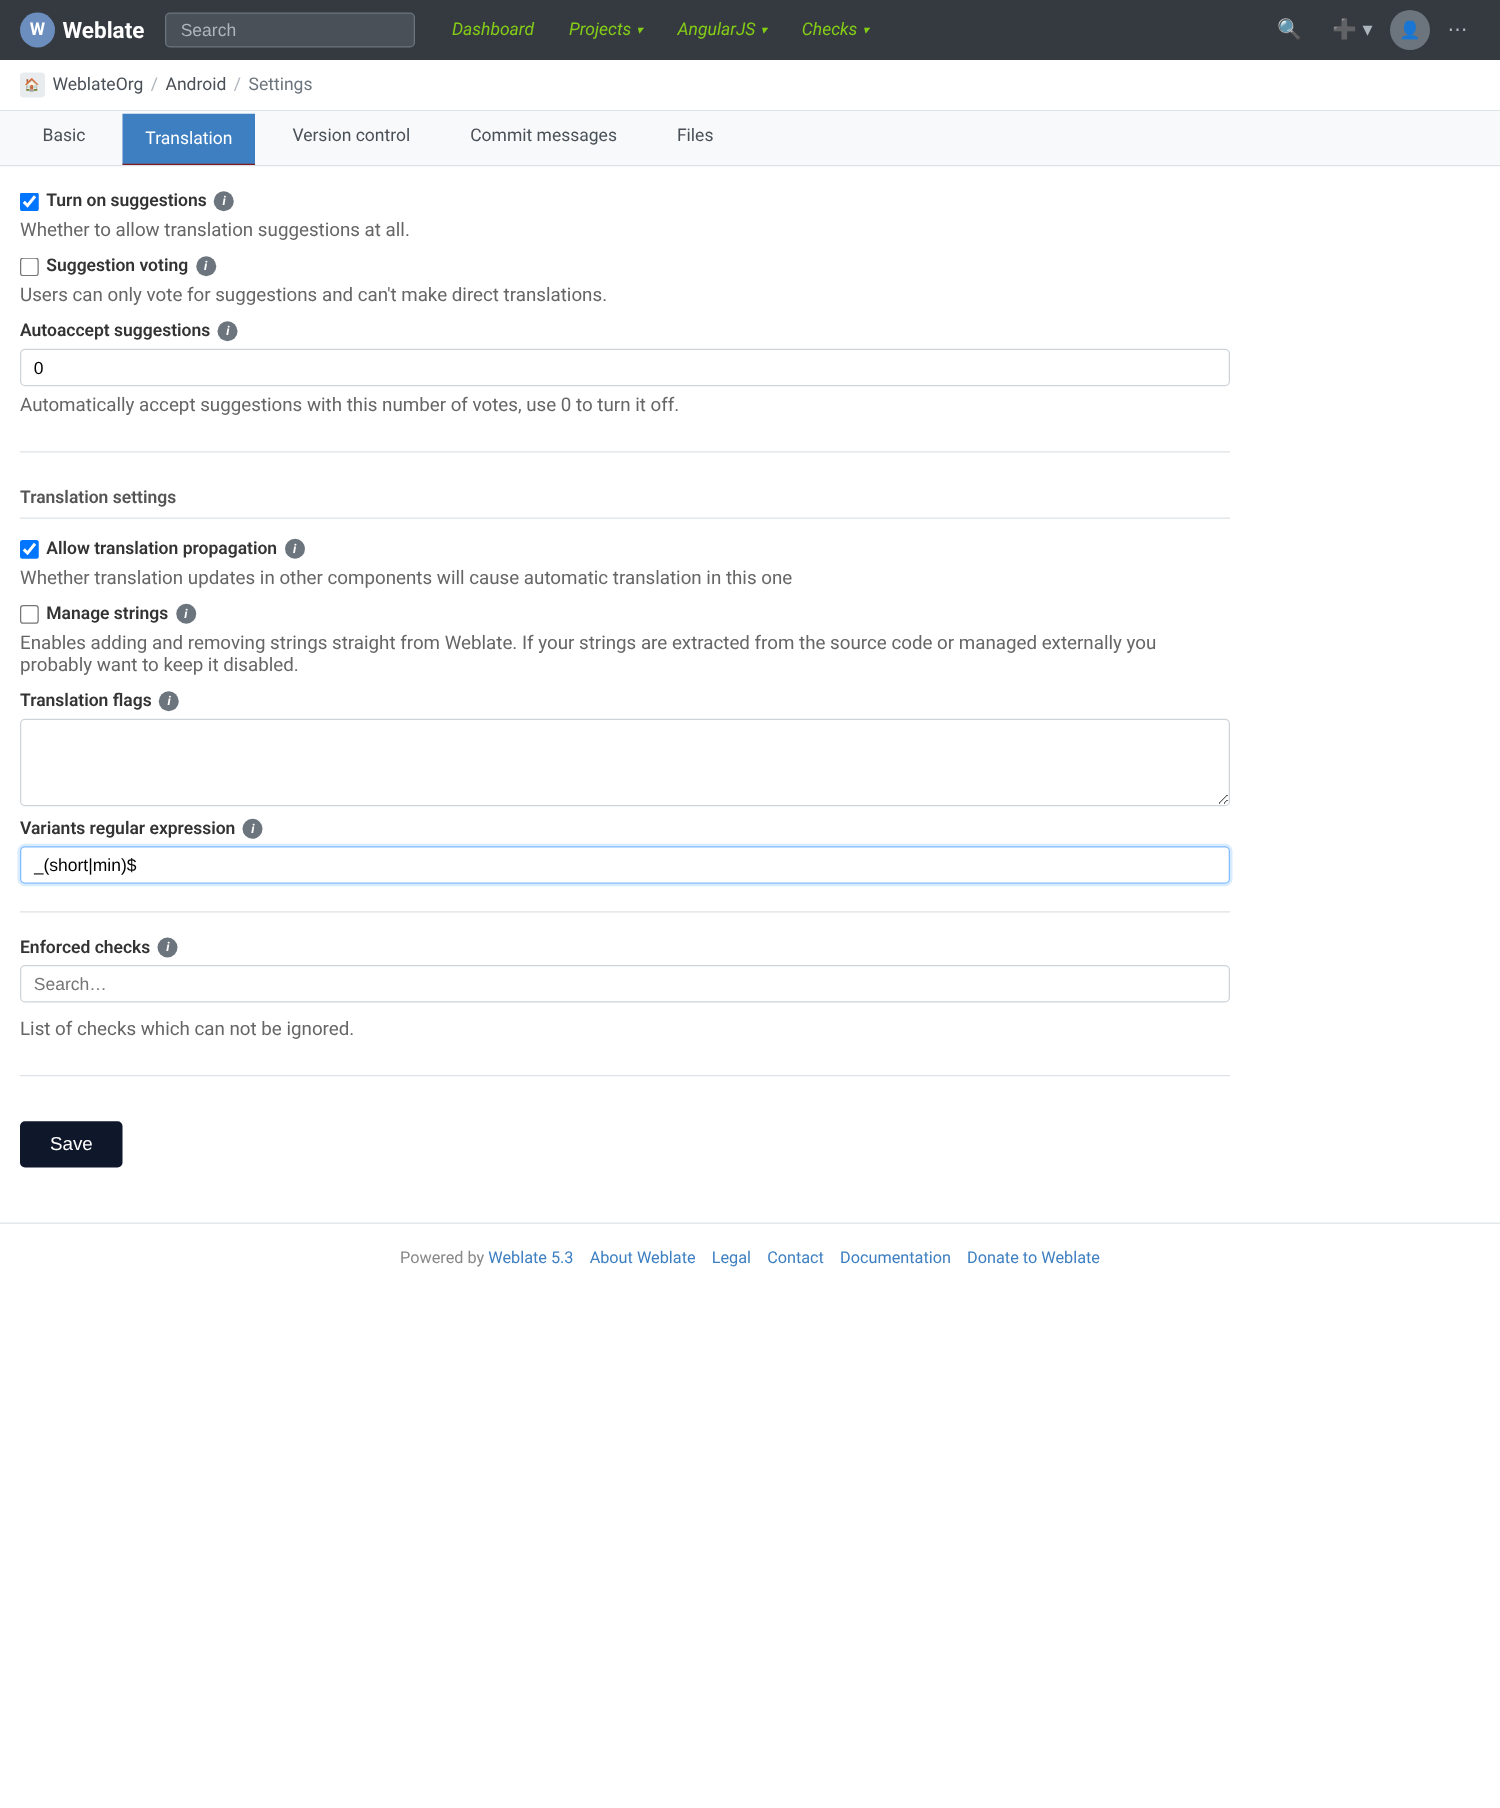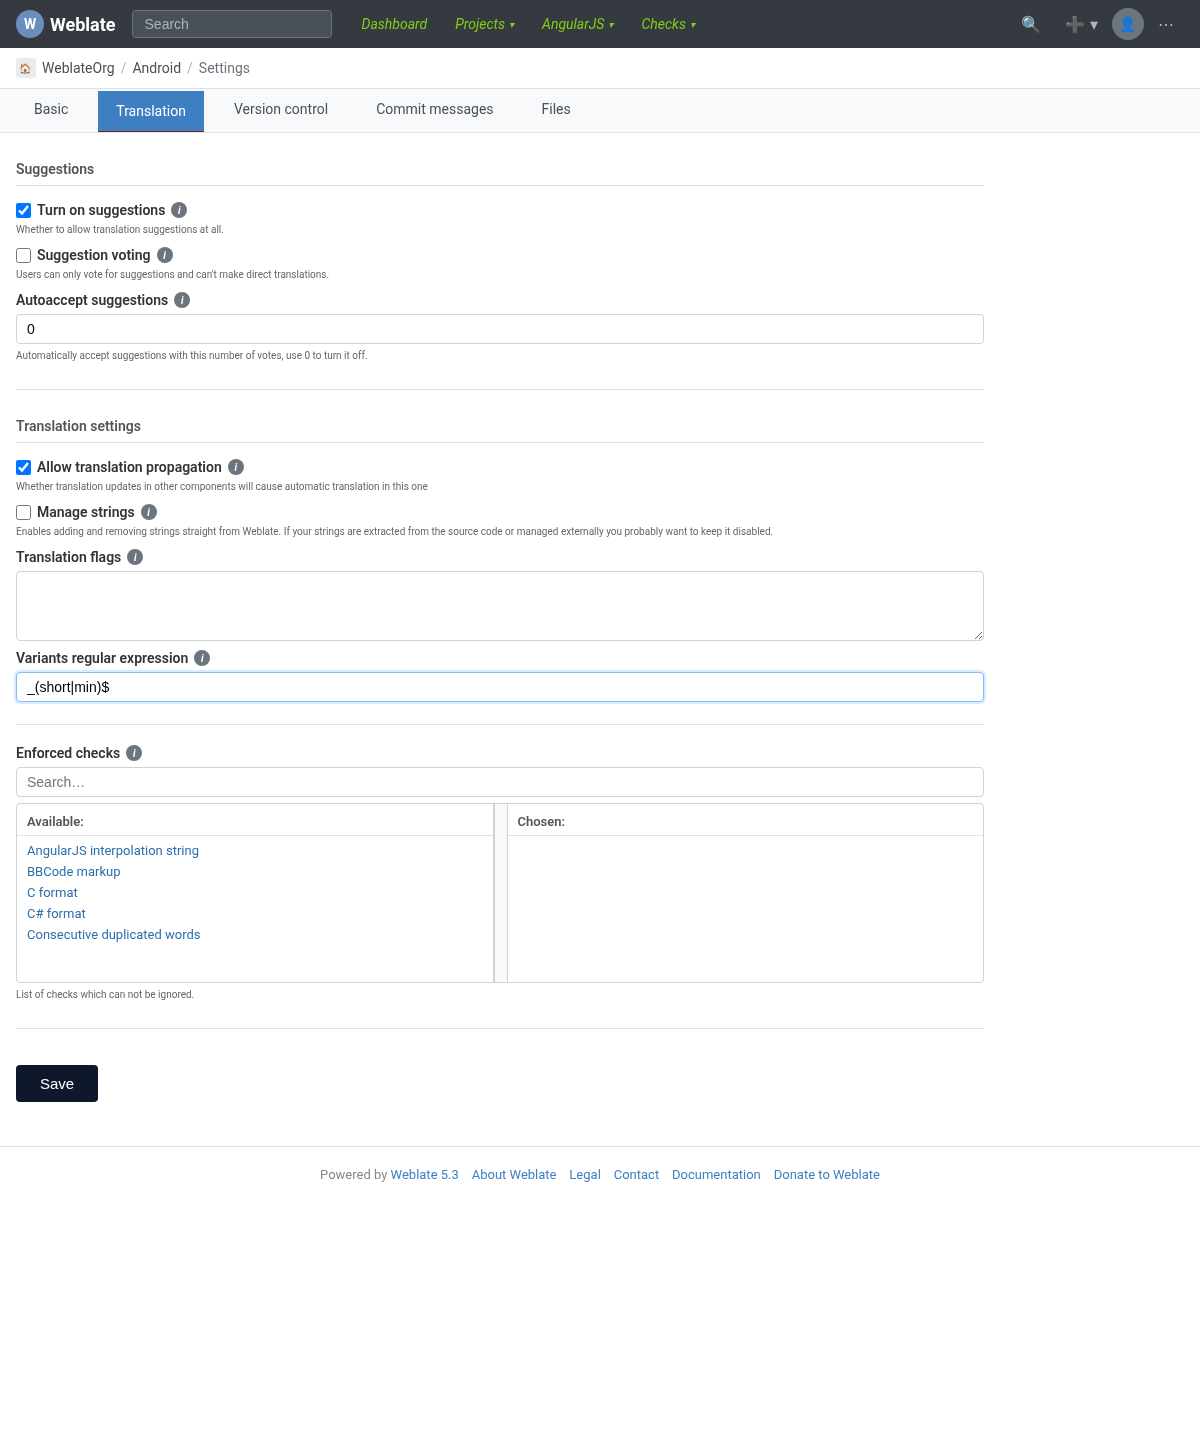--- a/index.html
+++ b/index.html
@@ -189,21 +189,21 @@
       border-radius: 50%;
       background: #6c757d;
       color: #fff;
       font-size: 10px;
       cursor: pointer;
       font-style: italic;
       font-weight: bold;
     }
     .help-text {
       color: #666;
-      font-size: 10px;
+      font-size: 15px;
       margin-bottom: 12px;
       margin-left: 0;
     }
 
     
     .field-label {
       font-weight: 600;
       font-size: 14px;
       margin-bottom: 6px;
       display: flex;
@@ -370,21 +370,20 @@
   </a>
   <a class="tab-item" href="#">
     <span>Files</span>
   </a>
 </div>
 
 <div class="main-content">
 
   
   <div class="form-section">
-    <div class="section-header">Suggestions</div>
 
     <div class="checkbox-row">
       <input type="checkbox" id="turn_on" checked="" style="">
       <label class="checkbox-label" for="turn_on">Turn on suggestions</label>
       <span class="info-icon">i</span>
     </div>
     <p class="help-text">Whether to allow translation suggestions at all.</p>
 
     <div class="checkbox-row">
       <input type="checkbox" id="suggestion_voting" style="">
@@ -438,34 +437,20 @@
     </div>
   </div>
 
   
   <div class="form-section">
     <div class="field-label">
       <span>Enforced checks</span>
       <span class="info-icon">i</span>
     </div>
     <input class="enforced-search" type="text" placeholder="Search…" style="">
-    <div class="dual-listbox">
-      <div class="listbox-pane">
-        <div class="listbox-header">Available:</div>
-        <div class="listbox-item">AngularJS interpolation string</div>
-        <div class="listbox-item">BBCode markup</div>
-        <div class="listbox-item">C format</div>
-        <div class="listbox-item">C# format</div>
-        <div class="listbox-item">Consecutive duplicated words</div>
-      </div>
-      <div class="listbox-divider"></div>
-      <div class="listbox-pane">
-        <div class="listbox-header">Chosen:</div>
-      </div>
-    </div>
     <p class="help-text" style="margin-top:6px;">List of checks which can not be ignored.</p>
   </div>
 
   
   <button class="save-btn">Save</button>
 
 </div>
 
 <footer class="footer">
   <span>Powered by</span>

